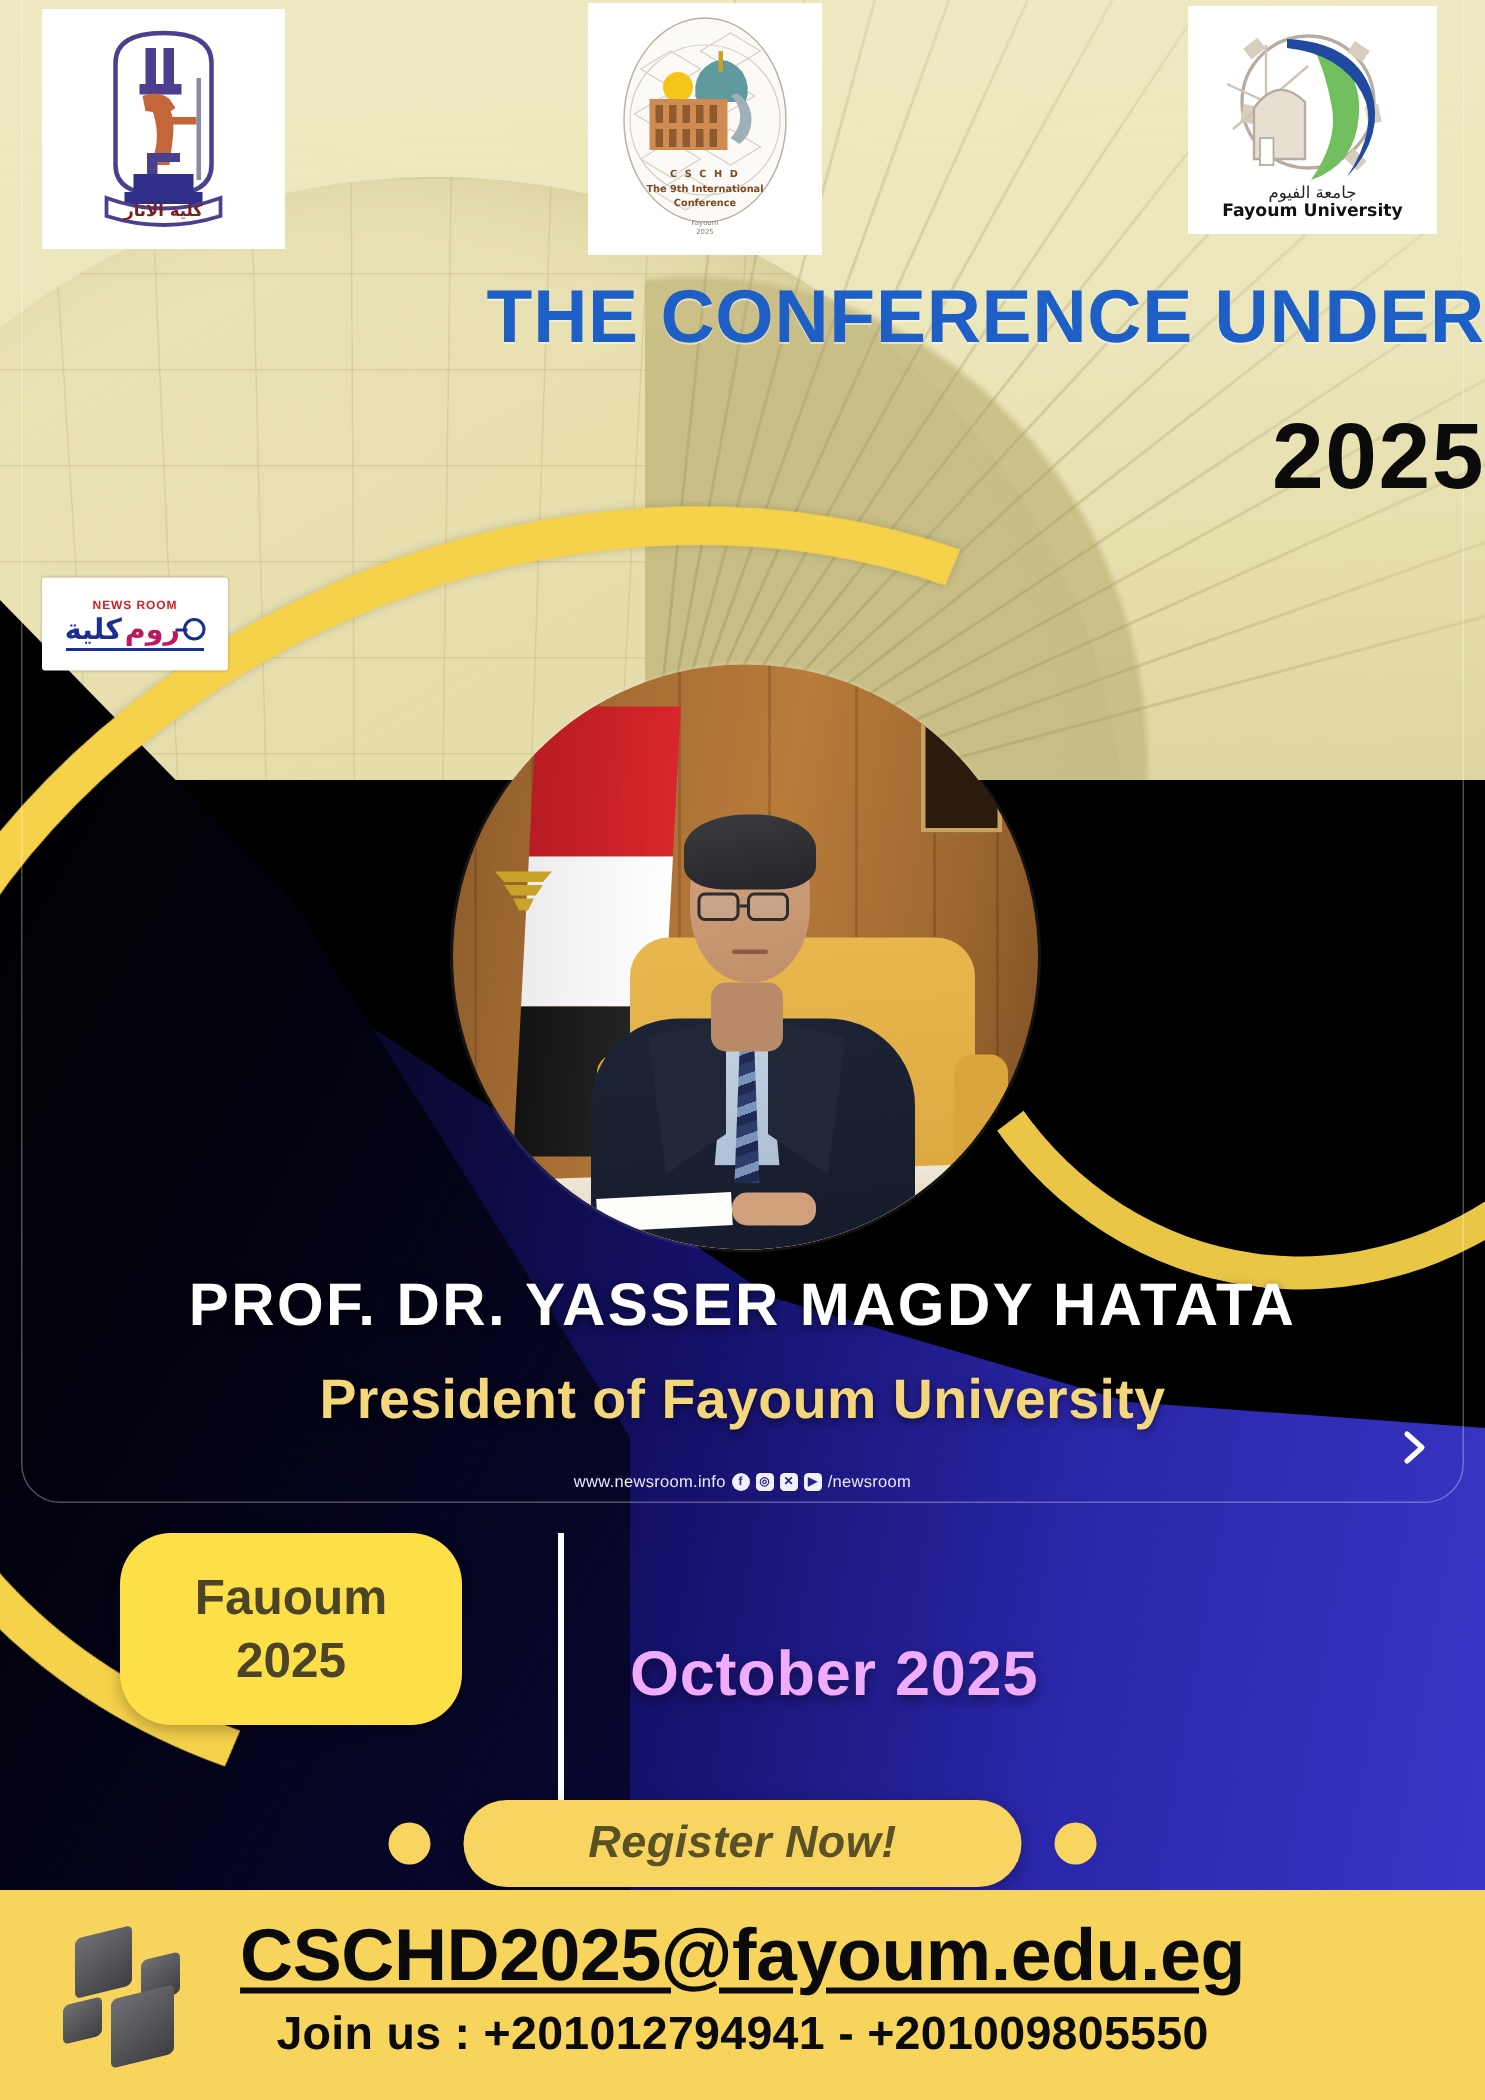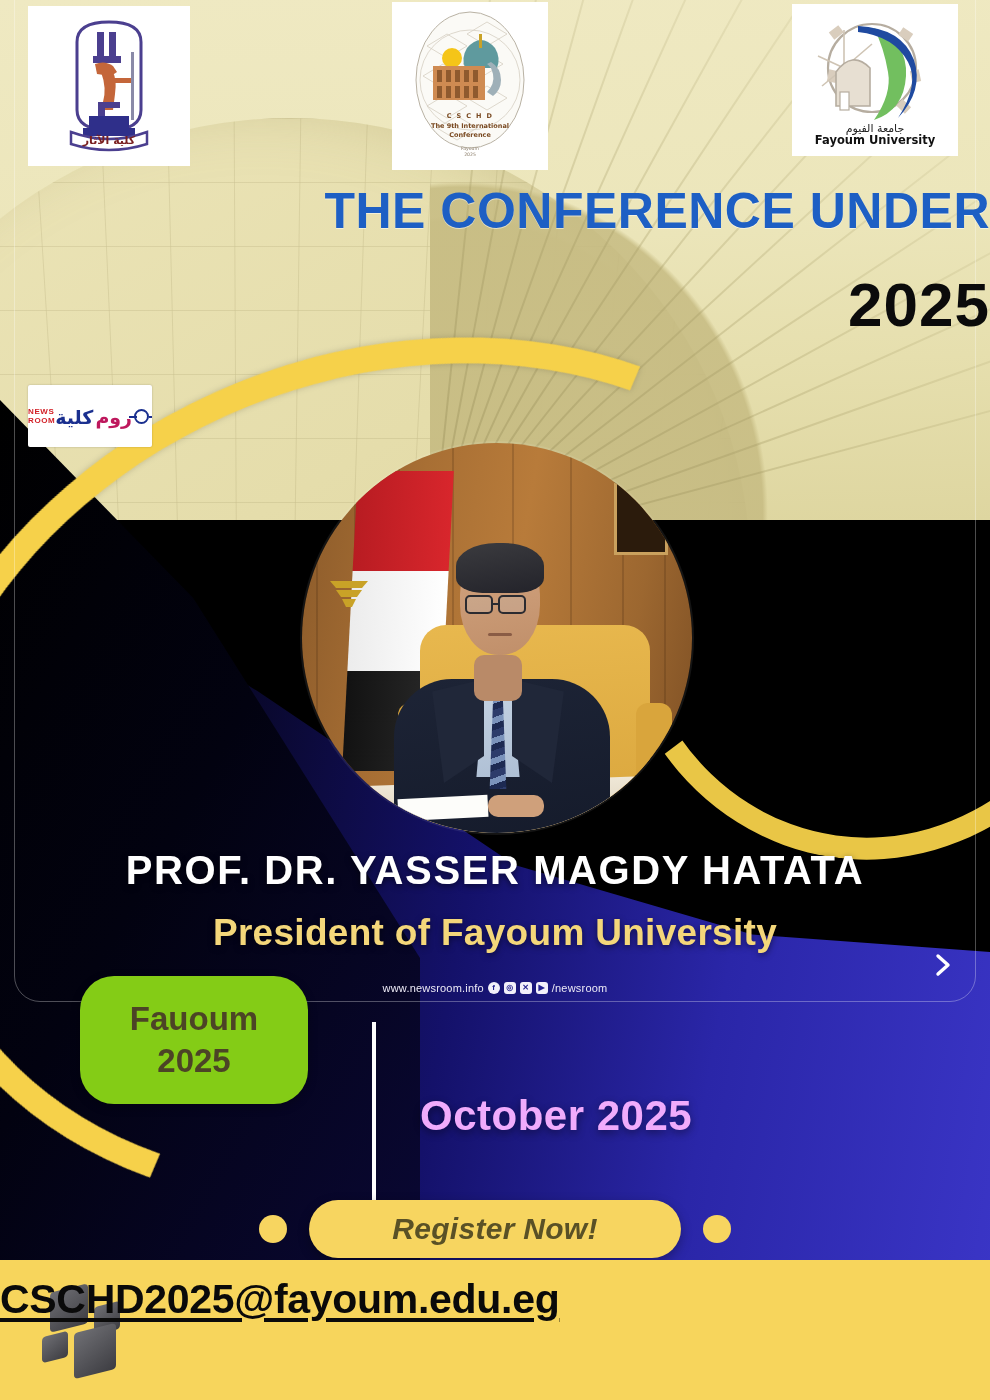--- a/index.html
+++ b/index.html
@@ -114,21 +114,21 @@
   }
   .title-year {
     margin-top:28px; font-size:62px; font-weight:bold; color:#0b0b0b;
     letter-spacing:1px;
   }
 
   
   .watermark {
     position:absolute; left:28px; top:385px; width:124px; height:62px;
     background:#fff; border-radius:2px;
-    display:flex; align-items:center; justify-content:center;
+    display:flex; flex-direction:column; align-items:center; justify-content:center;
     z-index:40; box-shadow:0 0 2px rgba(0,0,0,.25);
   }
   .wm-top { font-size:8px; font-weight:bold; color:#d21f26; letter-spacing:.6px; }
   .wm-main { display:flex; align-items:center; gap:2px; margin-top:1px; }
   .wm-ar-blue { font-size:19px; font-weight:bold; color:#1a2f8f; font-family:"DejaVu Sans", sans-serif; }
   .wm-ar-red  { font-size:19px; font-weight:bold; color:#be185d; font-family:"DejaVu Sans", sans-serif; }
   .wm-mic { width:15px; height:15px; border:2px solid #1a2f8f; border-radius:50%; position:relative; }
   .wm-mic:after { content:""; position:absolute; left:-7px; top:5px; width:8px; height:2px; background:#1a2f8f; }
   .wm-rule { width:92px; height:2px; background:#1a2f8f; margin-top:1px; }
 
@@ -235,22 +235,22 @@
 
   
   .chev {
     position:absolute; right:34px; top:952px; z-index:35;
     width:26px; height:26px;
   }
 
   
   .date-row { position:absolute; left:0; top:1022px; width:990px; height:172px; z-index:30; }
   .pill-place {
-    position:absolute; left:80px; top:976px; width:228px; height:128px;
-    background:#84cc16; border-radius:34px;
+    position:absolute; left:80px; top:1022px; width:228px; height:128px;
+    background:#fde047; border-radius:34px;
     display:flex; flex-direction:column; align-items:center; justify-content:center;
     z-index:31; box-shadow:0 3px 10px rgba(0,0,0,.28);
   }
   .pill-place span { font-size:33px; font-weight:bold; color:#4c4426; line-height:1.28; }
   .vdiv {
     position:absolute; left:372px; top:1022px; width:4px; height:178px;
     background:#ffffff; z-index:31;
   }
   .d-days {
     position:absolute; left:420px; top:1020px; width:520px; z-index:31;
@@ -281,22 +281,22 @@
   .bottom-bar {
     position:absolute; left:0; bottom:0; width:990px; height:140px;
     background:#f7d55c; z-index:33;
   }
   .bb-logo { position:absolute; left:38px; top:22px; width:96px; height:96px; }
   .bb-logo i {
     position:absolute; background:linear-gradient(150deg,#6f6f74,#3d3d42);
     transform:skewY(-14deg); border-radius:4px;
   }
   .bb-email {
-    position:absolute; left:0; top:16px; width:990px; 
-    font-size:41px; font-weight:bold; color:#0a0a0a;
+    position:absolute; left:0; top:16px; width:990px; text-align:center;
+    font-size:49px; font-weight:bold; color:#0a0a0a;
     text-decoration:underline; text-underline-offset:5px; letter-spacing:-.3px;
     cursor:pointer;
   }
   .bb-join {
     position:absolute; left:0; top:78px; width:990px; text-align:center;
     font-size:31px; font-weight:bold; color:#0a0a0a; letter-spacing:.2px;
   }
 
   
   .logo-left svg, .logo-center svg, .logo-right svg { display:block; }
@@ -541,15 +541,16 @@
   </div>
 
   <div class="bottom-bar">
     <div class="bb-logo">
       <i style="left:12px; top:6px;  width:38px; height:40px;"></i>
       <i style="left:56px; top:22px; width:26px; height:28px;"></i>
       <i style="left:4px;  top:52px; width:26px; height:26px;"></i>
       <i style="left:36px; top:46px; width:42px; height:46px;"></i>
     </div>
     <div class="bb-email">CSCHD2025@fayoum.edu.eg</div>
+    <div class="bb-join">Join us :  +201012794941   -   +201009805550</div>
   </div>
 
 </div>
 
 </body></html>

